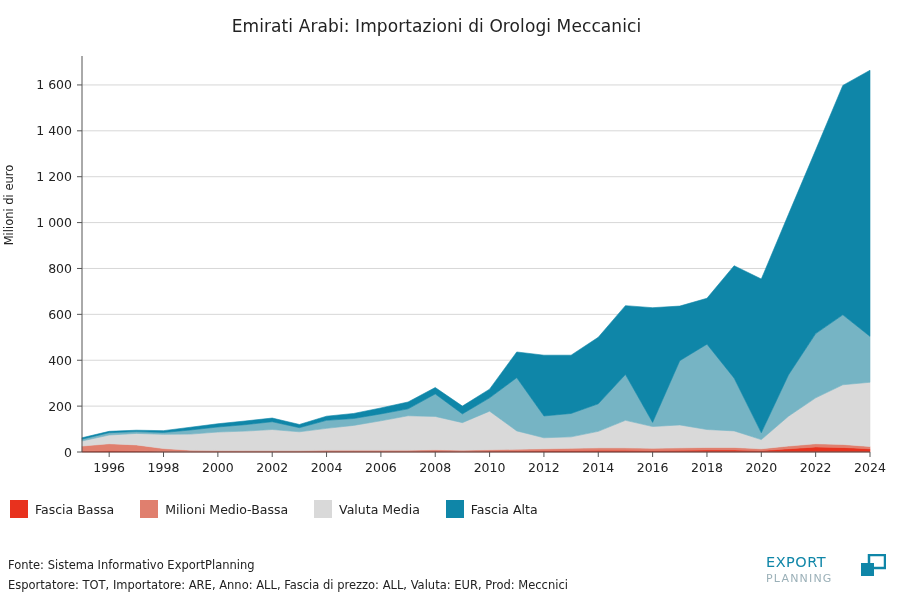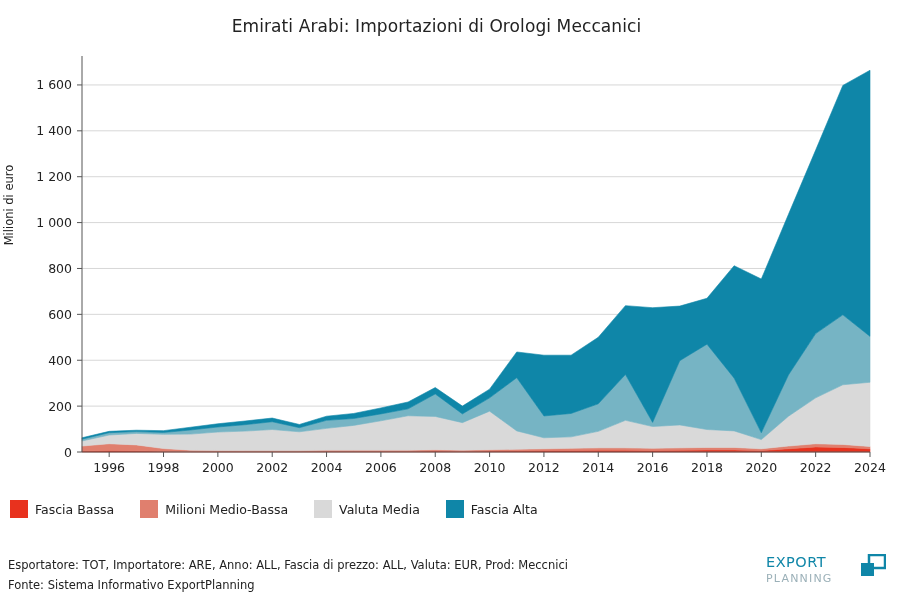--- a/index.html
+++ b/index.html
@@ -204,22 +204,22 @@
         <span class="legend-swatch" style="background: rgb(217, 217, 217);"></span>
         <span>Valuta Media</span>
       </div>
       <div class="legend-item">
         <span class="legend-swatch" style="background: rgb(15, 134, 168);"></span>
         <span>Fascia Alta</span>
       </div>
     </div>
 
   <div class="footer">
+    <div>Fonte: Sistema Informativo ExportPlanning</div>
     <div>Esportatore: TOT, Importatore: ARE, Anno: ALL, Fascia di prezzo: ALL, Valuta: EUR, Prod: Meccnici</div>
-    <div>Fonte: Sistema Informativo ExportPlanning</div>
   </div>
 
   <div class="brand">
     <div class="brand-top">EXPORT</div>
     <div class="brand-bottom">PLANNING</div>
     <svg class="brand-mark" viewBox="0 0 26 24">
       <rect x="9" y="1" width="16" height="13" fill="none" stroke="#0f86a8" stroke-width="2.5"></rect>
       <rect x="1" y="9" width="13" height="13" fill="#0f86a8"></rect>
     </svg>
   </div>

